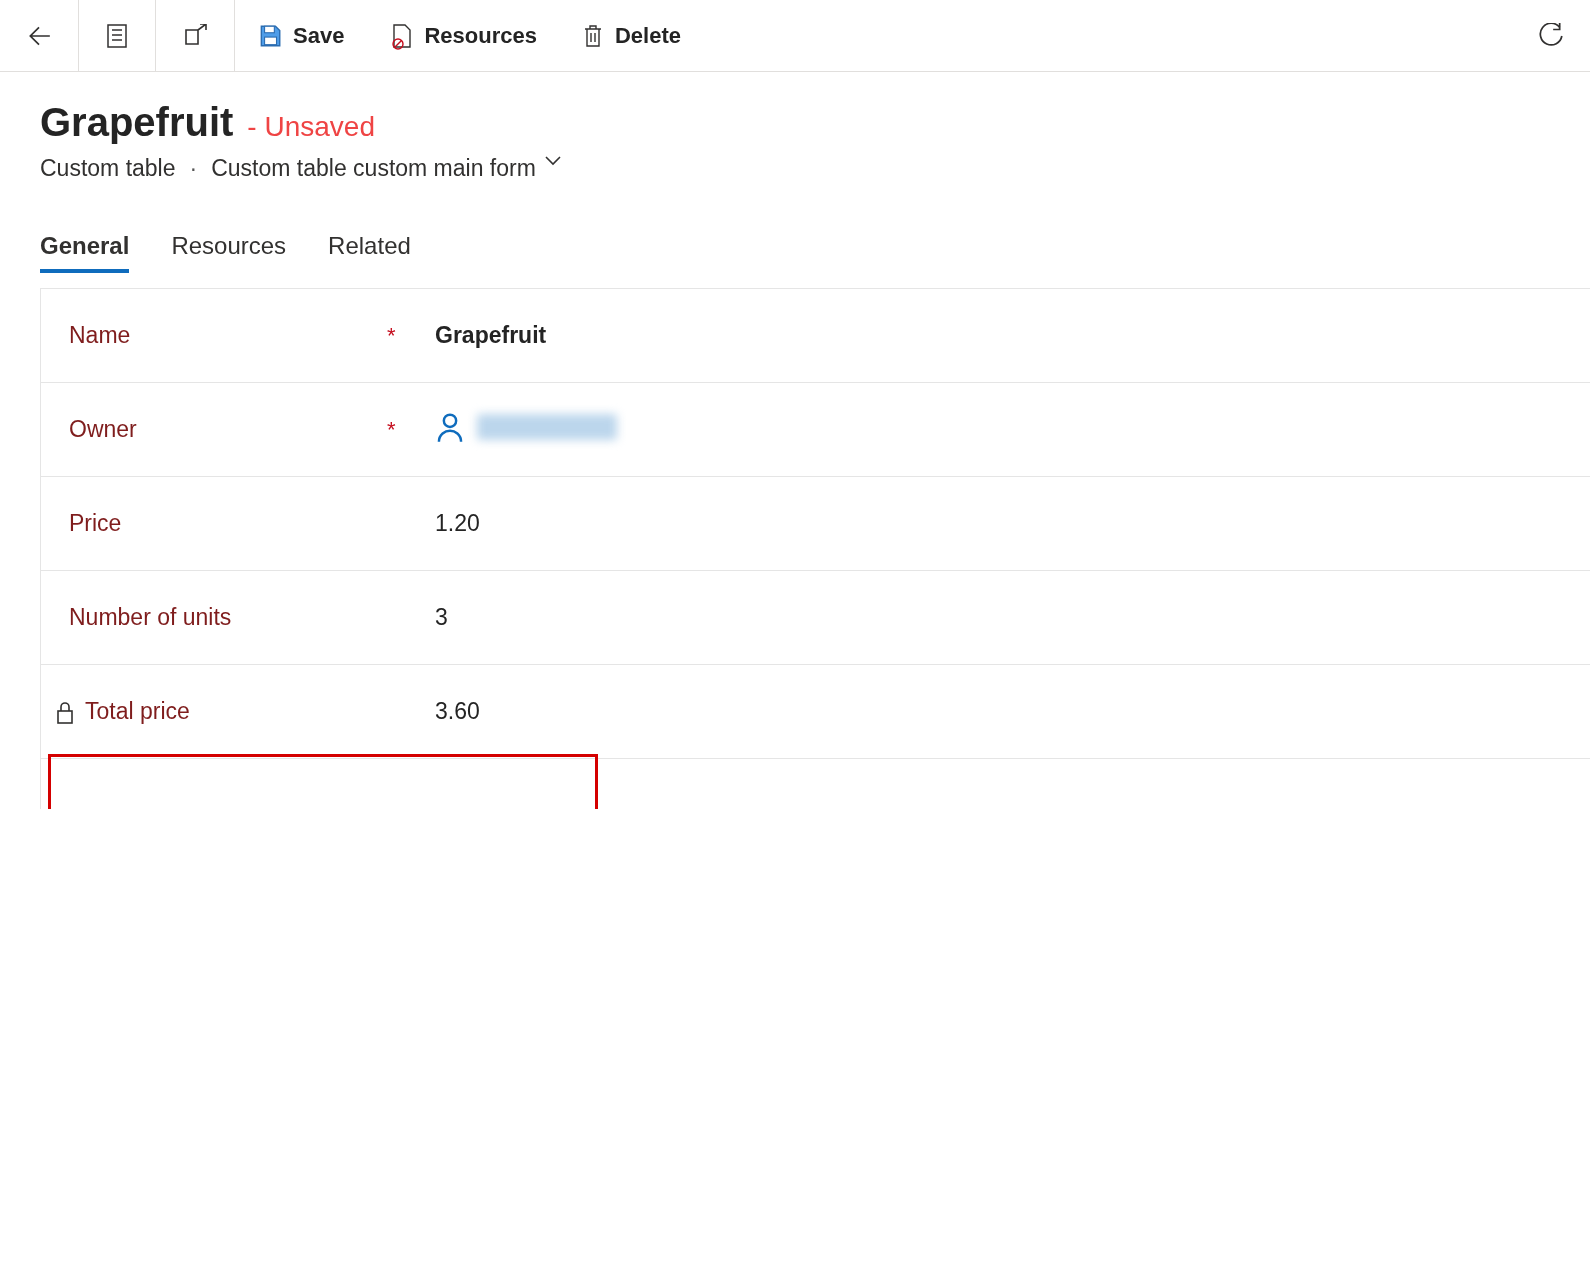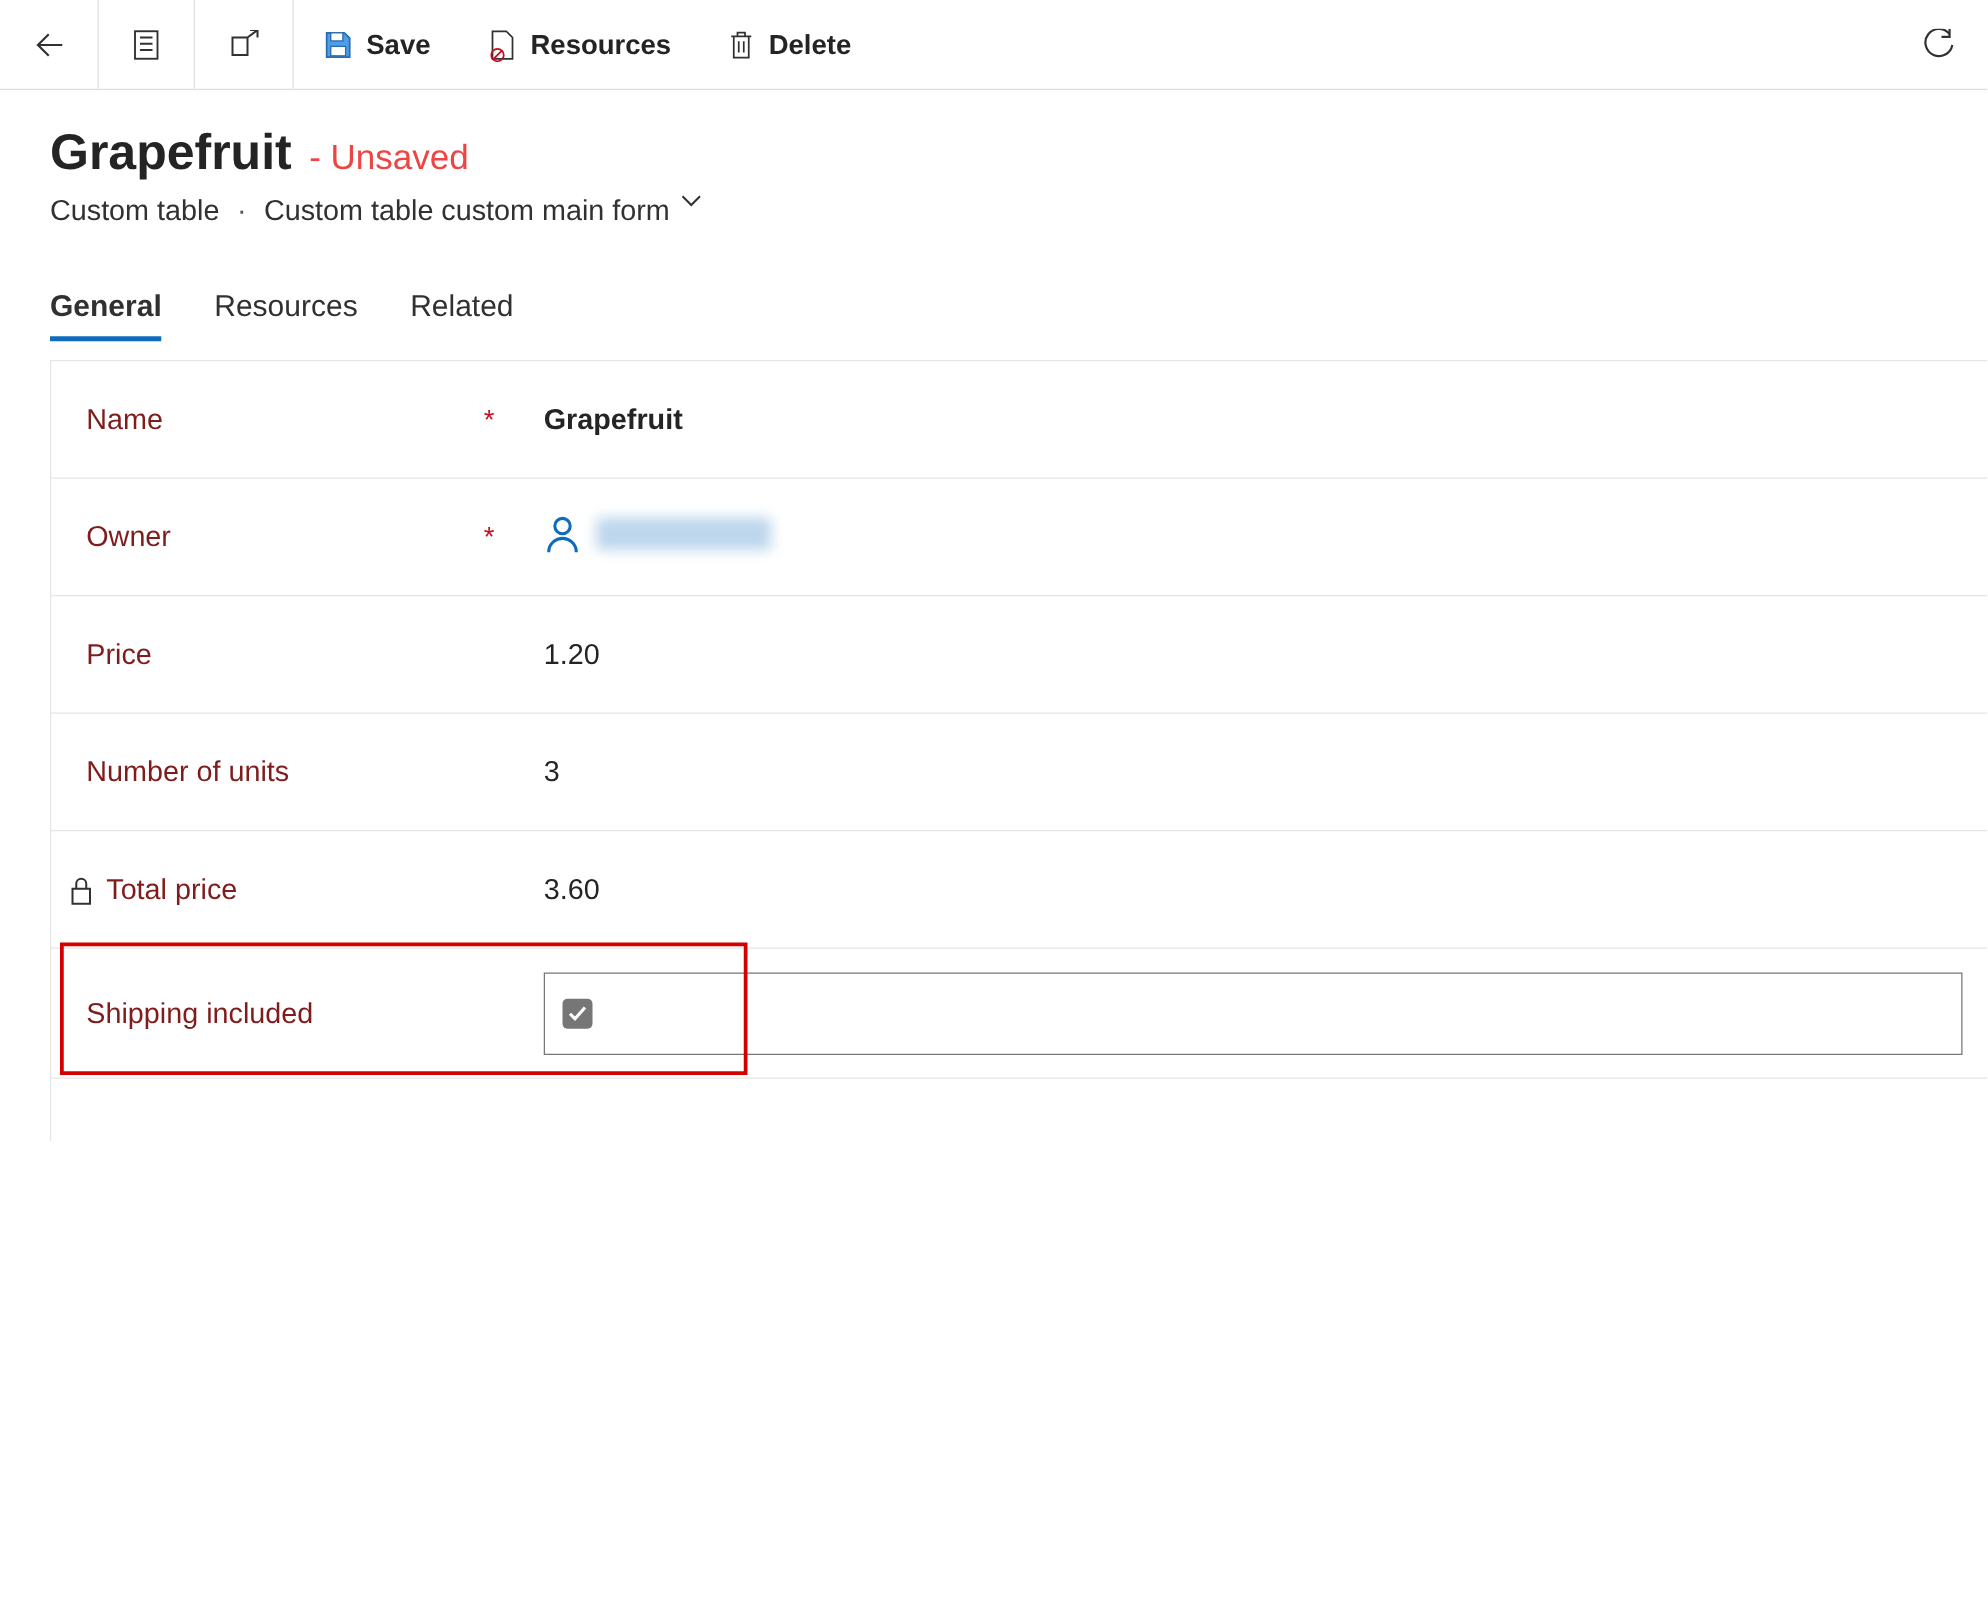--- a/index.html
+++ b/index.html
@@ -241,33 +241,18 @@
       <svg class="lock-svg" width="20" height="24" viewBox="0 0 20 24" fill="none" stroke="#323130" stroke-width="1.6">
             <rect x="3" y="10" width="14" height="12"></rect>
             <path d="M6 10V6a4 4 0 0 1 8 0v4"></path>
           </svg>
       <span>Total price</span>
     </div>
     <div class="req-col"></div>
     <div class="value-col normal">3.60</div>
   </div>
 
-  <div class="field-row" style="min-height:104px;">
-    <div class="label-col">
-          <span>Shipping included</span>
-        </div>
-    <div class="req-col"></div>
-    <div class="value-col" style="font-weight:400;">
-      <div class="shipping-box">
-        <span class="chk">
-          <svg width="16" height="14" viewBox="0 0 16 14" fill="none" stroke-width="2.5">
-                <path d="M2 7 L6 11 L14 2"></path>
-              </svg>
-        </span>
-      </div>
-    </div>
-  </div>
 
   <div style="height:50px;"></div>
 </div>
 
 <div class="highlight-rect" style="left:48px; top:466px; width:550px; height:106px;"></div>
 </div>
 
 </body></html>

